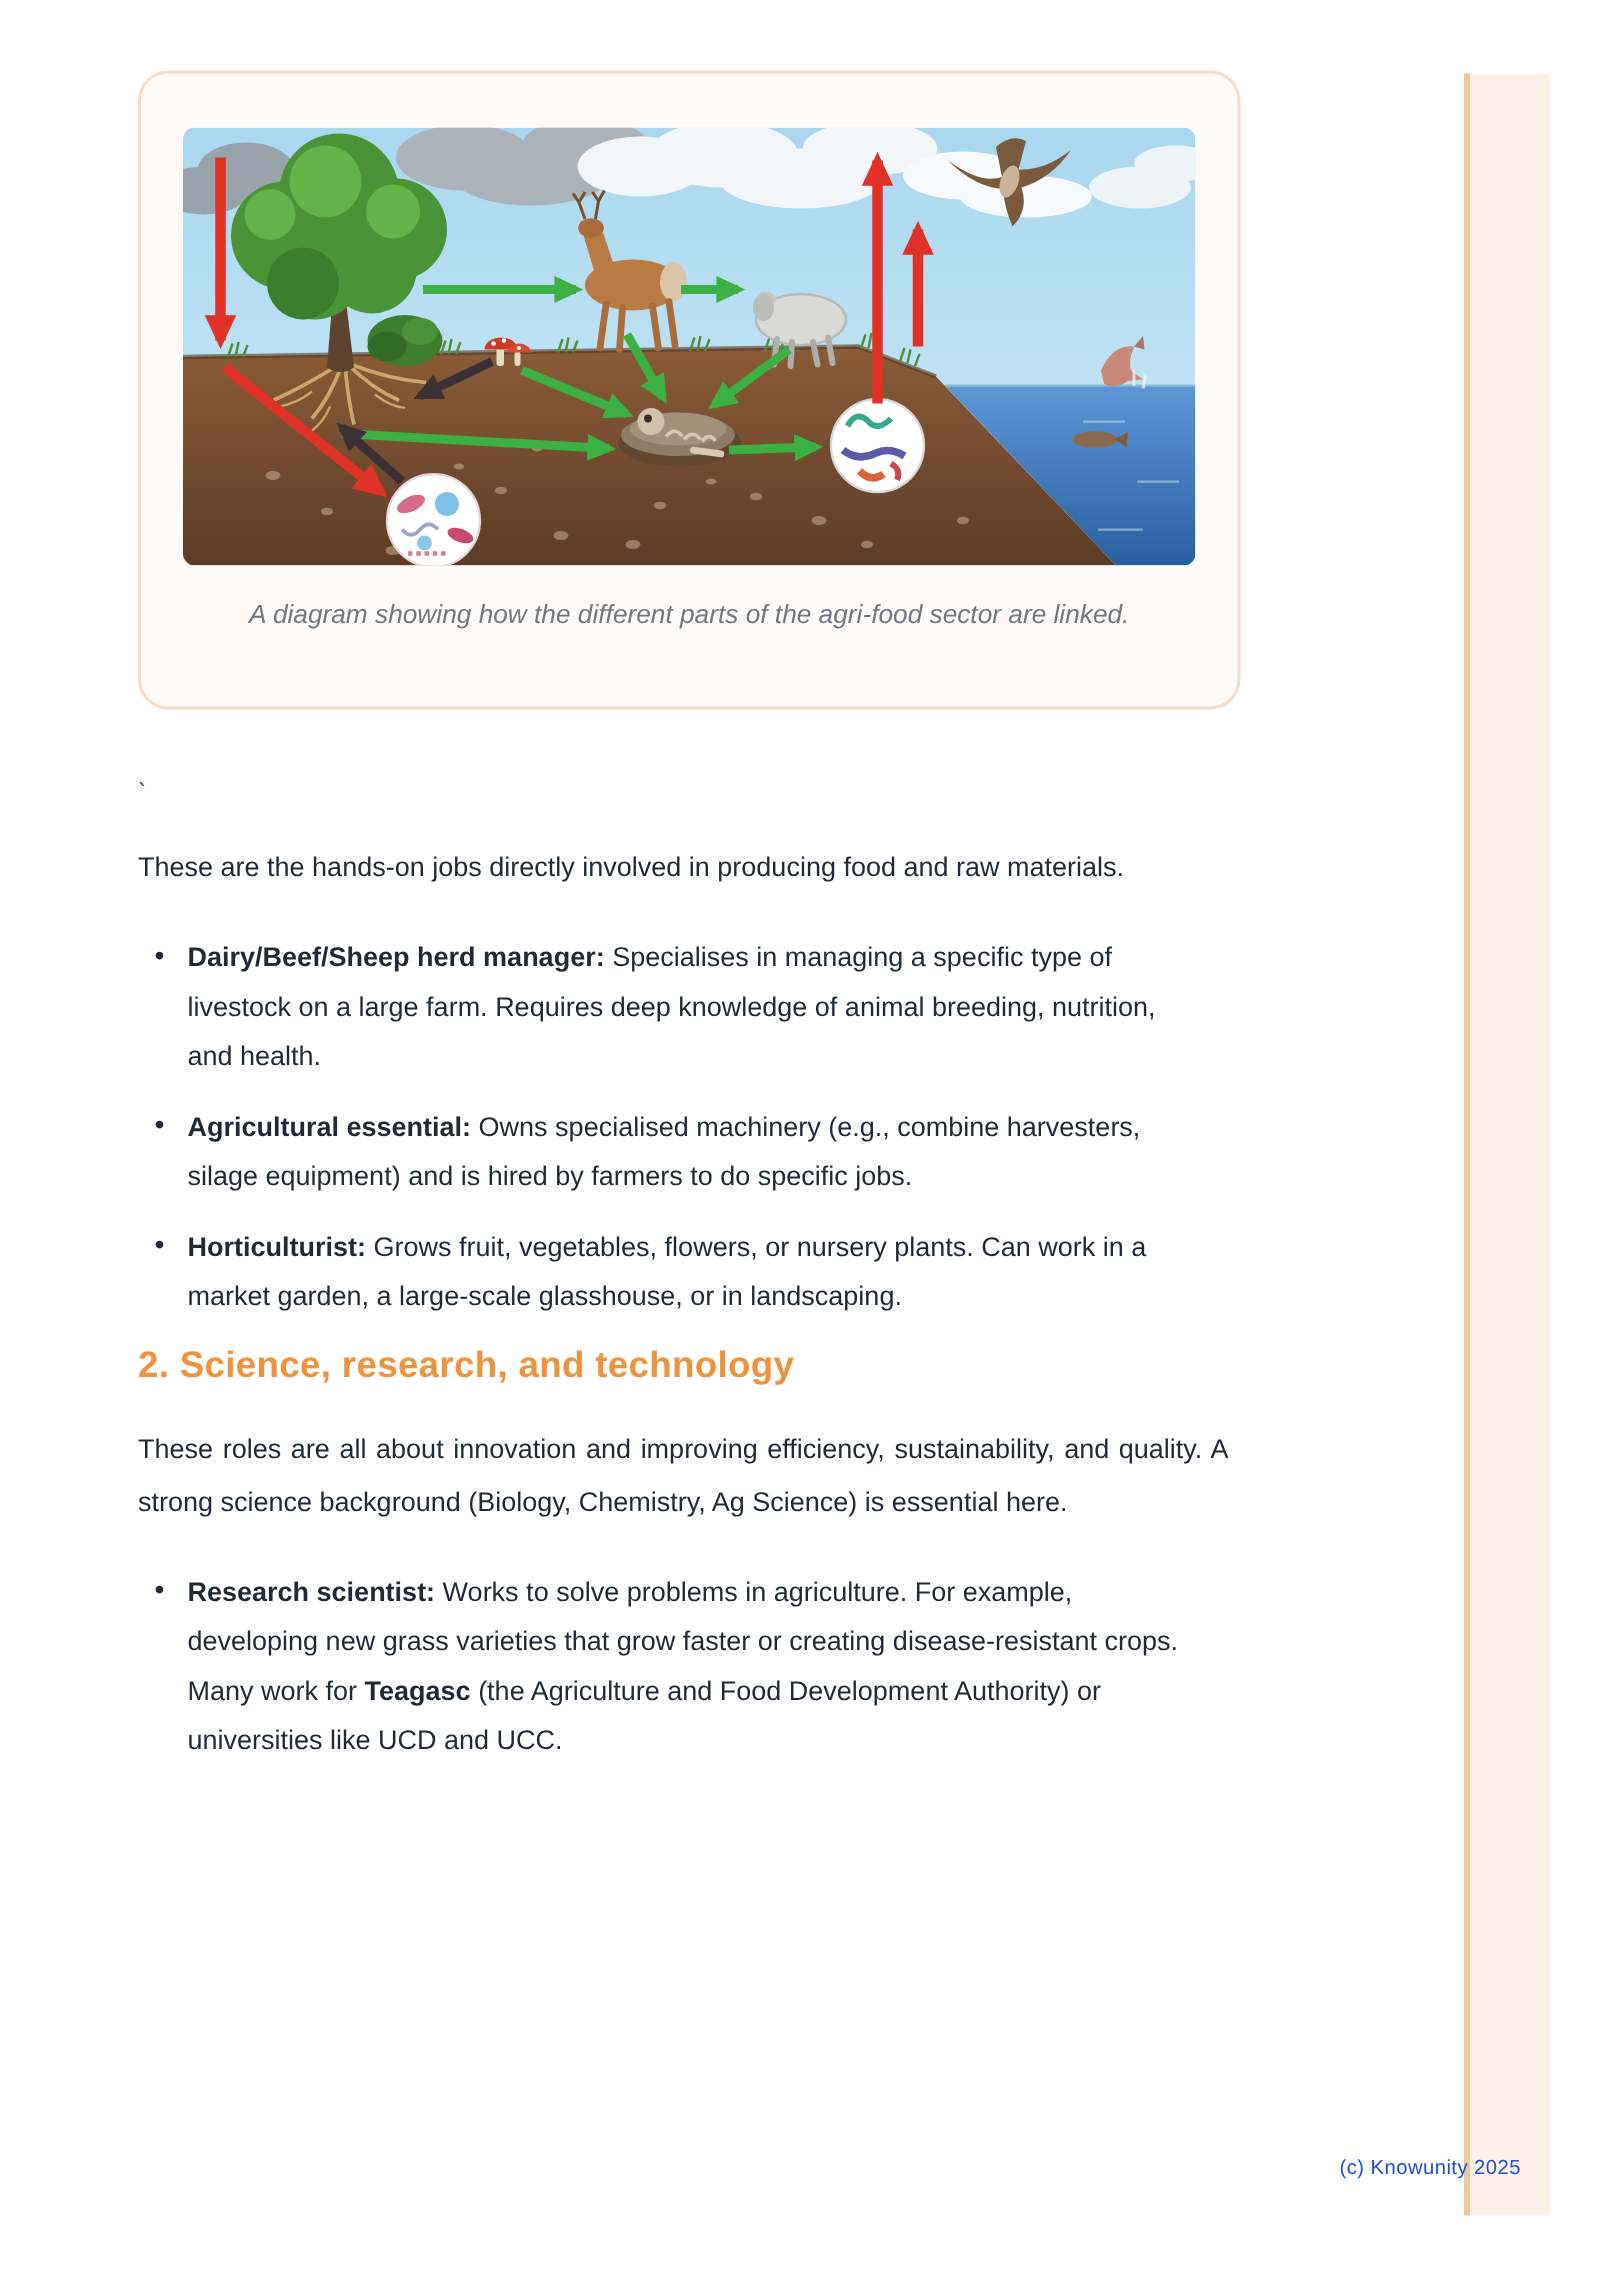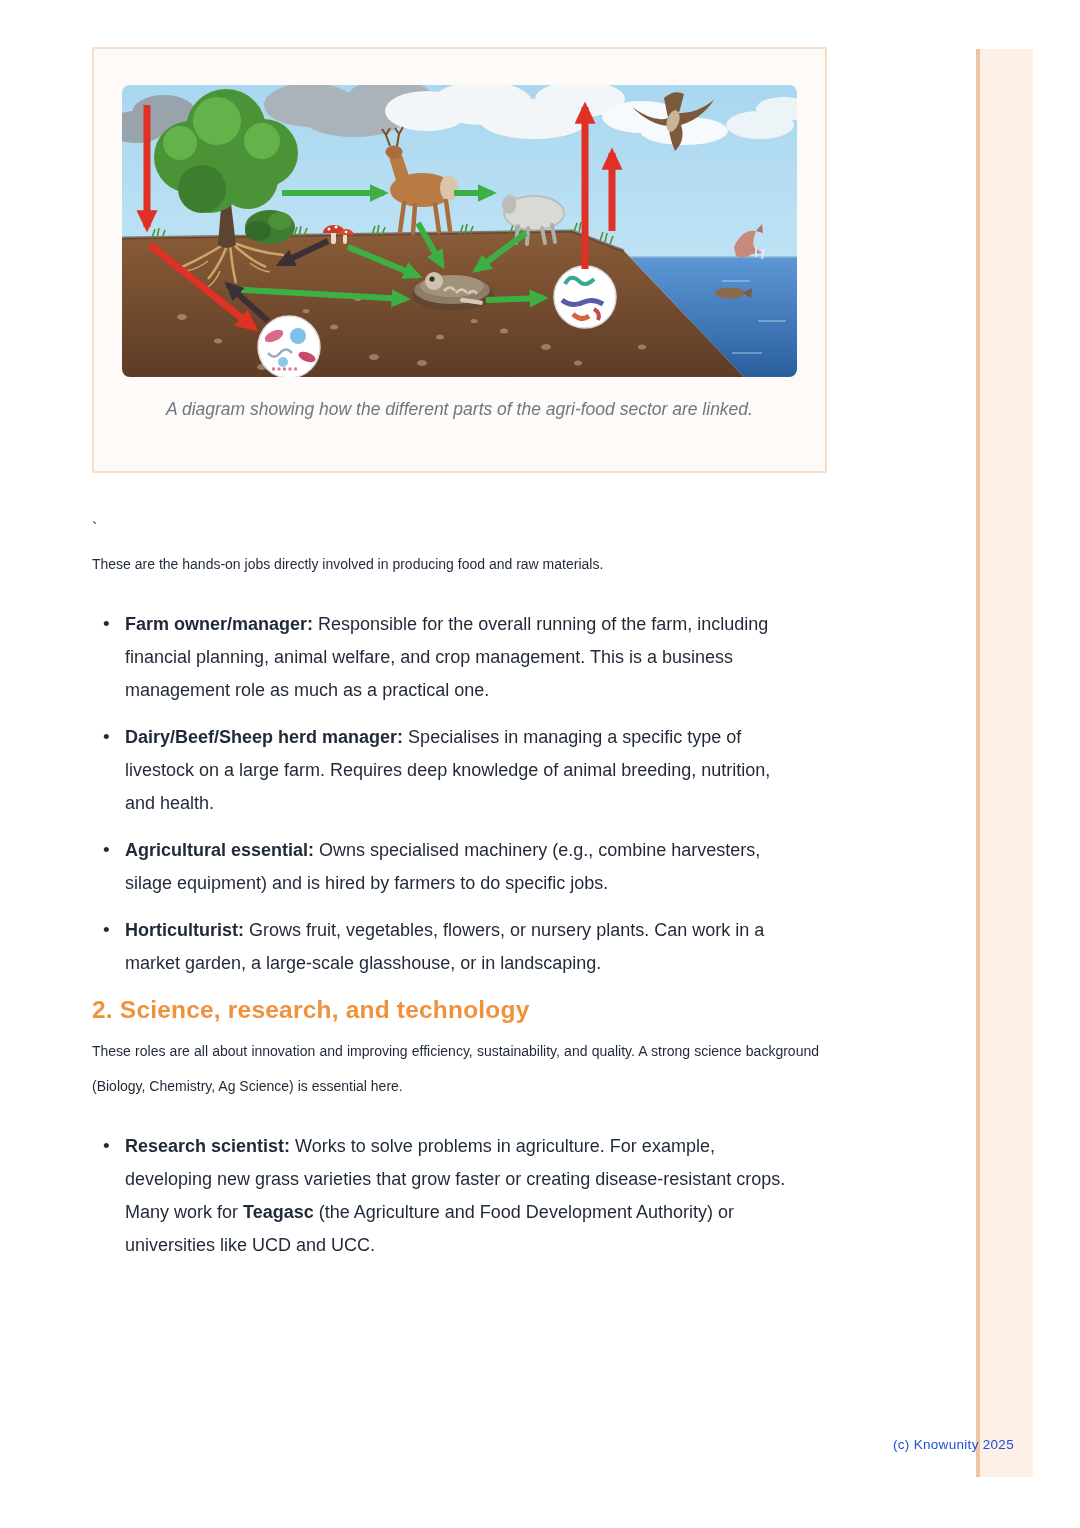--- a/index.html
+++ b/index.html
@@ -4,33 +4,33 @@
 <style>
   html,body { margin:0; padding:0; background:#ffffff; }
   .page {
     position:relative; width:1080px; height:1528px; background:#ffffff;
     font-family:"Liberation Sans", sans-serif; color:#1F2937; overflow:hidden;
   }
   .stripe-line { position:absolute; left:976px; top:49px; width:4px; height:1428px; background:#ECC5A2; }
   .stripe-fill { position:absolute; left:980px; top:49px; width:53px; height:1428px; background:#FDF0E6; }
   .content { position:absolute; left:92px; top:0; width:735px; }
   .card {
-    margin:47px 0 0; border:2px solid #F7DCC6; border-radius:2px;
+    margin:47px 0 0; border:2px solid #F7DCC6; border-radius:20px;
     background:#FDFAF7; padding:36px 28px 50px; box-sizing:border-box;
   }
   .illustration { width:675px; height:292px; border-radius:8px; overflow:hidden; line-height:0; }
   .illustration svg { display:block; }
   figcaption {
     margin-top:20px; text-align:center; font-style:italic;
     font-size:17.5px; line-height:24px; color:#6F7781;
   }
   .stray { margin-top:46px; font-size:16px; line-height:20px; color:#374151; }
   h2.sec { margin:58px 0 0; font-size:24.5px; line-height:32px; font-weight:700; color:#EF923E; letter-spacing:0.2px; }
   h2.sec2 { margin-top:14px; }
-  p.intro { margin:8px 0 0; width:727px; font-size:14px; line-height:35px; text-align:justify; }
+  p.intro { margin:22px 0 0; width:727px; font-size:18px; line-height:35px; text-align:justify; }
   ul.jobs { margin:26px 0 0; padding:0; list-style:none; }
   ul.jobs li { position:relative; padding:0 34px 0 33px; font-size:18px; line-height:33px; margin:0 0 14px; }
   ul.jobs li::before { content:"\2022"; position:absolute; left:11px; top:-1px; font-size:19px; color:#1F2937; }
   strong { font-weight:700; }
   .footer { position:absolute; left:893px; top:1437px; font-size:13.5px; color:#1d4ed8; letter-spacing:0.3px; }
 </style>
 </head>
 <body>
 
 <div class="page">
@@ -282,21 +282,20 @@
           </g>
         </svg>
       </div>
       <figcaption>A diagram showing how the different parts of the agri-food sector are linked.</figcaption>
     </figure>
 
     <div class="stray">`</div>
 
     <p class="intro">These are the hands-on jobs directly involved in producing food and raw materials.</p>
     <ul class="jobs">
-      <li><strong>Farm owner/manager:</strong><span> Responsible for the overall running of the farm, including financial planning, animal welfare, and crop management. This is a business management role as much as a practical one.</span></li>
       <li><strong>Dairy/Beef/Sheep herd manager:</strong><span> Specialises in managing a specific type of livestock on a large farm. Requires deep knowledge of animal breeding, nutrition, and health.</span></li>
       <li><strong>Agricultural essential:</strong><span> Owns specialised machinery (e.g., combine harvesters, silage equipment) and is hired by farmers to do specific jobs.</span></li>
       <li><strong>Horticulturist:</strong><span> Grows fruit, vegetables, flowers, or nursery plants. Can work in a market garden, a large-scale glasshouse, or in landscaping.</span></li>
     </ul>
 
     <h2 class="sec sec2">2. Science, research, and technology</h2>
     <p class="intro">These roles are all about innovation and improving efficiency, sustainability, and quality. A strong science background (Biology, Chemistry, Ag Science) is essential here.</p>
     <ul class="jobs">
       <li><strong>Research scientist:</strong><span> Works to solve problems in agriculture. For example, developing new grass varieties that grow faster or creating disease-resistant crops. Many work for </span><strong>Teagasc</strong><span> (the Agriculture and Food Development Authority) or universities like UCD and UCC.</span></li>
     </ul>

